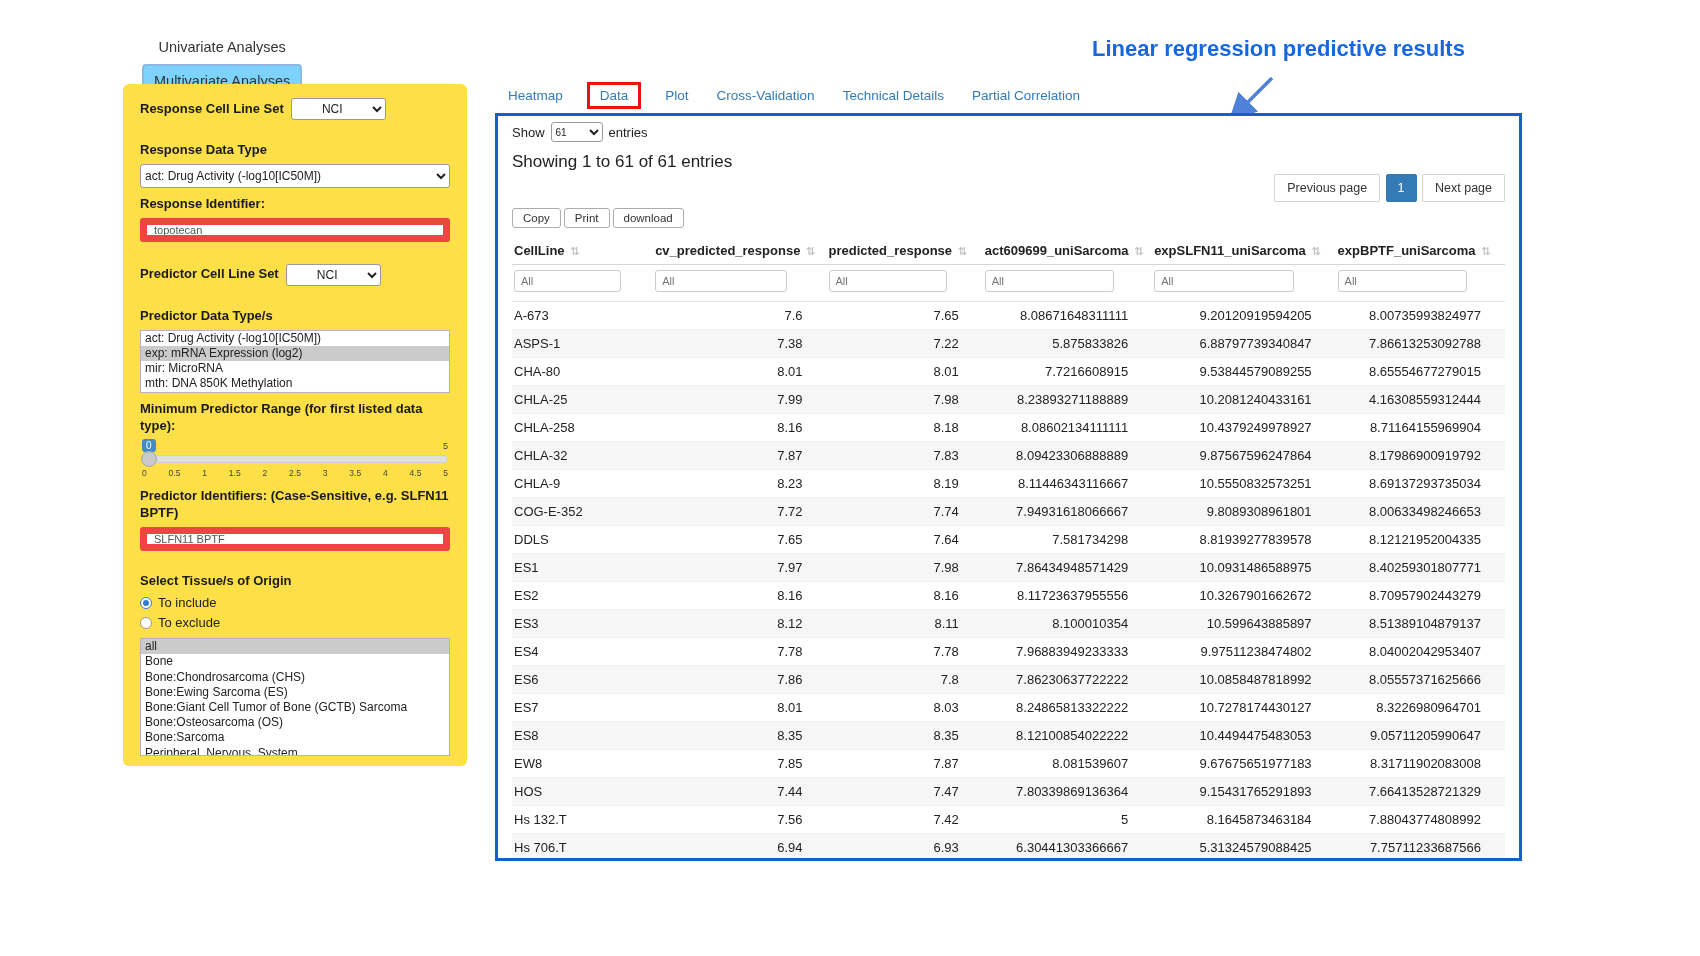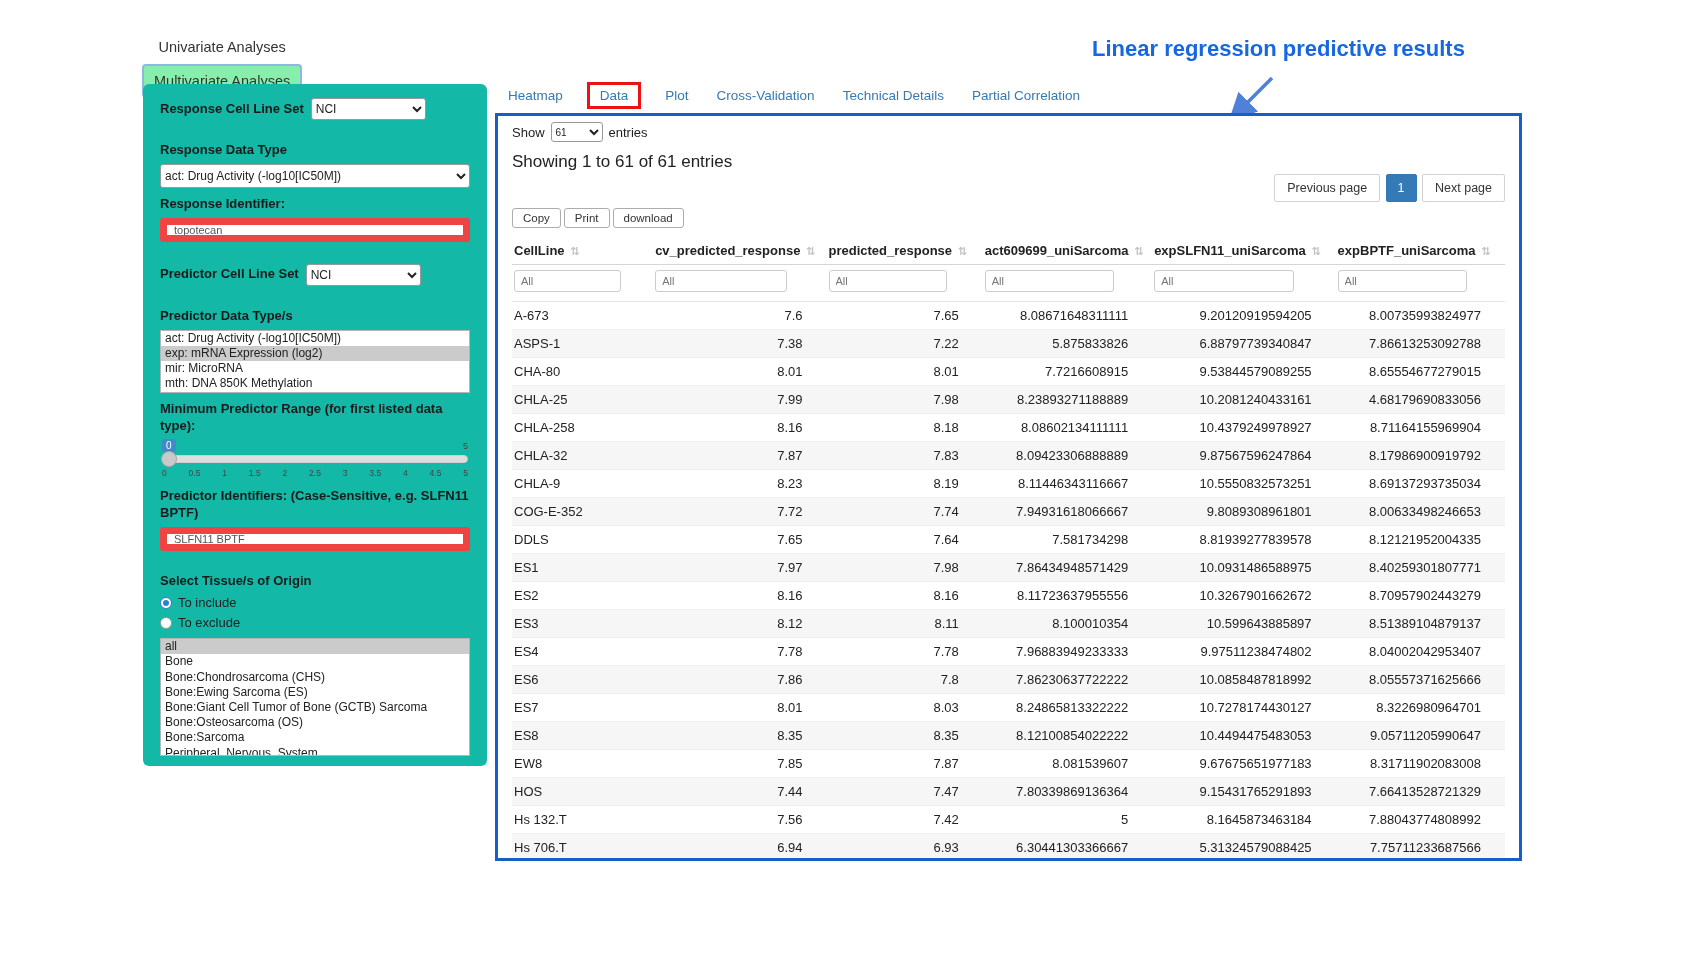--- a/index.html
+++ b/index.html
@@ -6,37 +6,37 @@
   html,body { width:1700px; height:956px; }
   body {
     background:#fff;
     font-family:"Liberation Sans","DejaVu Sans",sans-serif;
     color:#222; position:relative; overflow:hidden;
   }
 
   
   .top-nav { position:absolute; left:142px; top:30px; display:flex; align-items:center;flex-direction:column; }
   .nav-item { padding:9px 11px; font-size:14.5px; color:#333; cursor:pointer; white-space:nowrap; }
-  .nav-item.active { border:2px solid var(--nav-active-border,#8cb8e4); border-radius:4px; padding:7px 10px; background:#86efac; }
+  .nav-item.active { border:2px solid var(--nav-active-border,#8cb8e4); border-radius:4px; padding:7px 10px; background:#7dd3fc; }
 
   
   .annotation { position:absolute; left:1068px; top:36px; font-size:22px; font-weight:bold; color:var(--annotation-blue,#1667e0); white-space:nowrap;margin-left:24px; }
   .annotation-arrow { position:absolute; left:1222px; top:72px; }
 
   
-  .sidebar { position:absolute; left:143px; top:84px; width:344px; height:682px;
-    background:#14b8a6; border-radius:6px; padding:14px 17px; font-size:13px; overflow:hidden; }
+  .sidebar { position:absolute; left:123px; top:84px; width:344px; height:682px;
+    background:#fde047; border-radius:6px; padding:14px 17px; font-size:13px; overflow:hidden; }
   .lbl { font-weight:bold; font-size:13px; color:#1a1a1a; display:block; margin-bottom:5px; line-height:1.3; }
   .inline-group { display:flex; align-items:center; gap:7px; }
   .inline-group .lbl { margin-bottom:0; }
   .group { margin-bottom:14px; }
   .mb-lg { margin-bottom:22px; }
   .mb-sm { margin-bottom:8px; }
   select { font-size:12px; border:1px solid #999; background:#fff; border-radius:3px; height:22px; color:#222; }
-  .sel-sm { width:115px; }
+  .sel-sm { width:95px;text-align:center; }
   .sel-full { width:100%; height:24px; }
   .txt-input { width:100%; height:24px; border:7px solid #ef4444; border-radius:3px; font-size:11px; padding:2px 7px; color:#555; background:#fff; }
 
   .listbox { background:#fff; border:1px solid #b5b5b5; font-size:12px; overflow:hidden; }
   .listbox.sm { height:63px; }
   .listbox.lg { height:118px; }
   .lb-option { padding:0 4px; line-height:15.2px; white-space:nowrap; cursor:pointer; color:#222; }
   .lb-option.selected { background:#cbcbcb; }
 
   
@@ -284,21 +284,21 @@
           <td class="num">7.7216608915</td>
           <td class="num">9.53844579089255</td>
           <td class="num">8.65554677279015</td>
         </tr>
         <tr>
           <td>CHLA-25</td>
           <td class="num">7.99</td>
           <td class="num">7.98</td>
           <td class="num">8.23893271188889</td>
           <td class="num">10.2081240433161</td>
-          <td class="num">4.68179690833056</td>
+          <td class="num">4.16308559312444</td>
         </tr>
         <tr>
           <td>CHLA-258</td>
           <td class="num">8.16</td>
           <td class="num">8.18</td>
           <td class="num">8.08602134111111</td>
           <td class="num">10.4379249978927</td>
           <td class="num">8.71164155969904</td>
         </tr>
         <tr>

